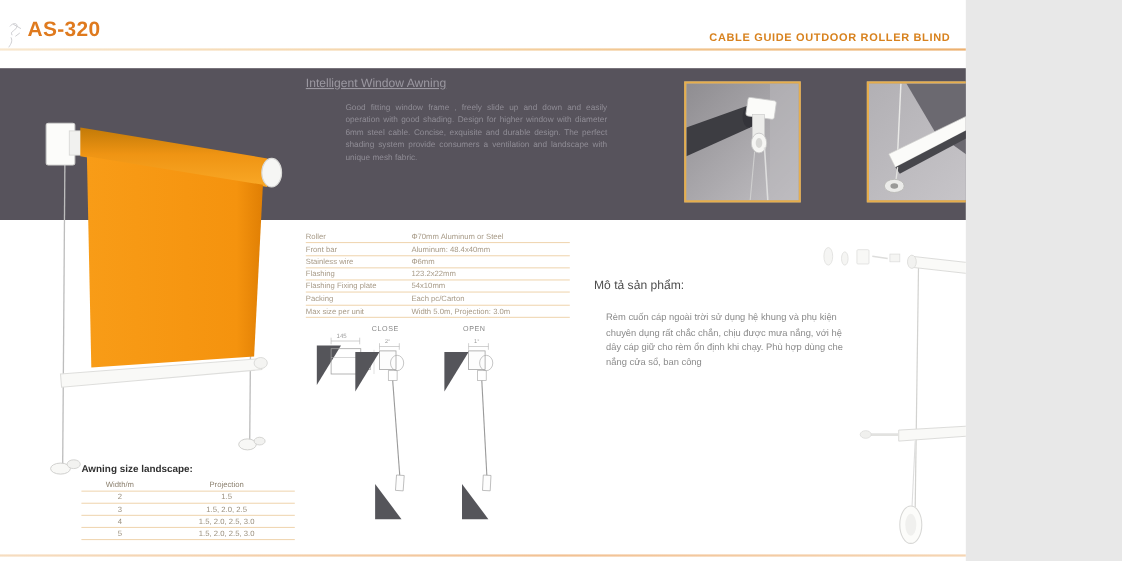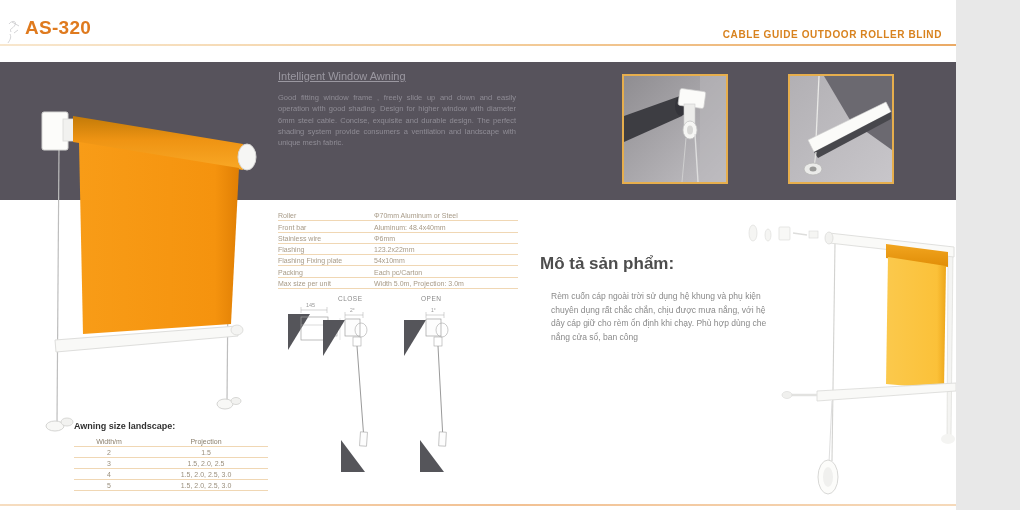--- a/index.html
+++ b/index.html
@@ -1,18 +1,18 @@
 <!DOCTYPE html>
 <html><head>
 <meta charset="utf-8">
 <style>
   * { margin: 0; padding: 0; box-sizing: border-box; }
   html,body { background:#e8e8e8; }
   #page {
-    position: relative; width: 956px; height: 510px;
+    position: relative; width: 878px; height: 510px;
     background: #ffffff; overflow: hidden;
     font-family: "Liberation Sans", sans-serif;
   }
   
   #logo-sketch { position:absolute; left:6px; top:18px; opacity:.55; }
   #model-title {
     position:absolute; left:25px; top:17px;
     font-size:19px; font-weight:bold; color:#DF7A1E; letter-spacing:.3px;
   }
   #category-title {
@@ -31,41 +31,41 @@
   }
   #side-tab span {
     writing-mode: vertical-rl; font-size:7.5px; font-weight:bold;
     color:#ffffff; letter-spacing:1px;
   }
   
   #prod-desc { position:absolute; left:278px; top:70px; width:245px; }
   #prod-desc .t1 { font-size:11.5px; font-weight:bold; color:#ffffff; margin-bottom:2px; }
   #prod-desc .t2 { font-size:11px; color:#9b98a1; margin-bottom:10px;text-decoration:underline; }
   #prod-desc .t3 {
-    font-size:7.5px; color:#8f8c95; line-height:1.5; text-align:justify; width:238px;
+    font-size:7.5px; color:#8f8c95; line-height:1.5; text-align:justify; width:238px;margin-left:36px;
   }
   
   .photo {
     position:absolute; top:74px; width:106px; height:110px;
     border:2px solid #E6AE4D; background:#a5a3a7;
   }
   #photo-1 { left:622px; }
   #photo-2 { left:788px; }
   .photo svg { display:block; }
   
   #spec-table { position:absolute; left:278px; top:210px; width:240px; }
   .spec-row {
     display:flex; align-items:flex-end;
     border-bottom:1px solid #F0D7B4; padding:2px 0 1px 0; height:11.3px;
   }
   .spec-label { width:96px; font-size:7px; color:#A79A87; }
   .spec-value { flex:1; font-size:7px; color:#A79A87; }
   
   #viet-note { position:absolute; left:540px; top:254px; width:228px; }
-  #viet-note .t1 { font-size:17px; font-weight:bold; color:#4d4d4d; margin-bottom:16px; }
+  #viet-note .t1 { font-size:11px; font-weight:normal; color:#4d4d4d; margin-bottom:16px; }
   #viet-note .t2 { font-size:8.5px; color:#8a8a8a; line-height:1.6;margin-left:11px; }
   
   #sizes { position:absolute; left:74px; top:421px; width:194px; }
   #sizes .t1 { font-size:9px; font-weight:bold; color:#303030; margin-bottom:5px; }
   .size-row { display:flex; border-bottom:1px solid #F0D7B4; padding:2px 0 1px 0; }
   .size-row.head { border-bottom:1px solid #F0D7B4; }
   .size-c1 { width:70px; text-align:center; font-size:7px; color:#9a8f7d; }
   .size-c2 { flex:1; text-align:center; font-size:7px; color:#9a8f7d; }
   .size-row.head .size-c1, .size-row.head .size-c2 { color:#8a7f6d; }
   

